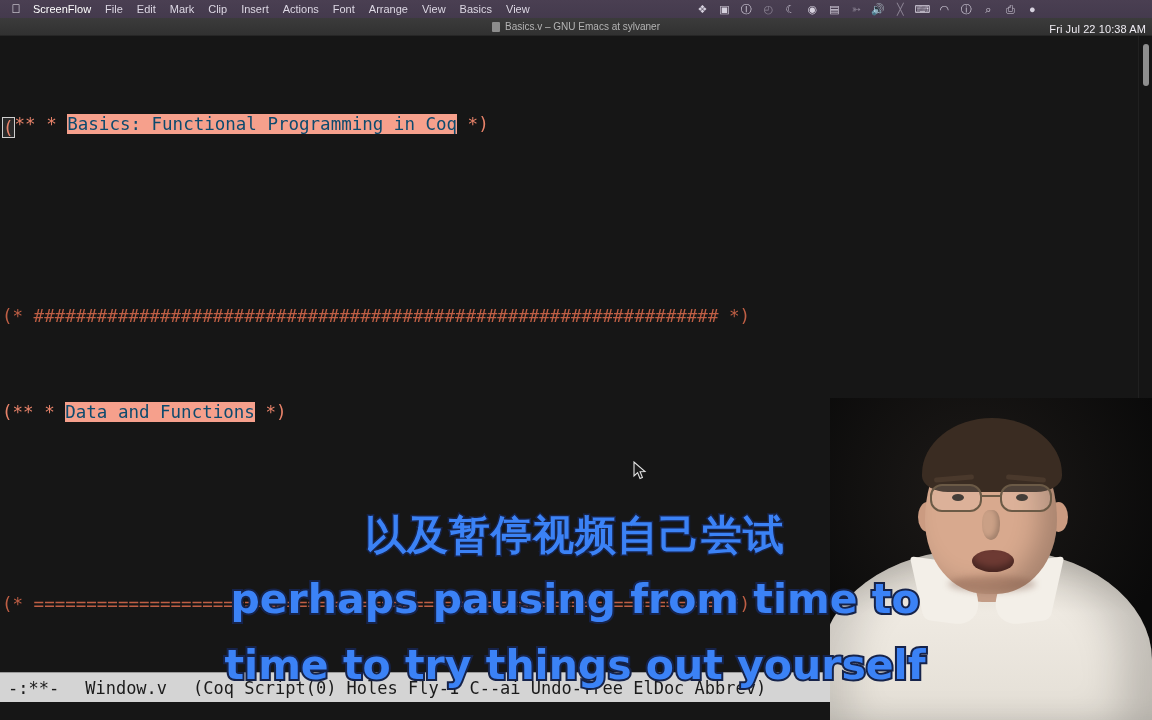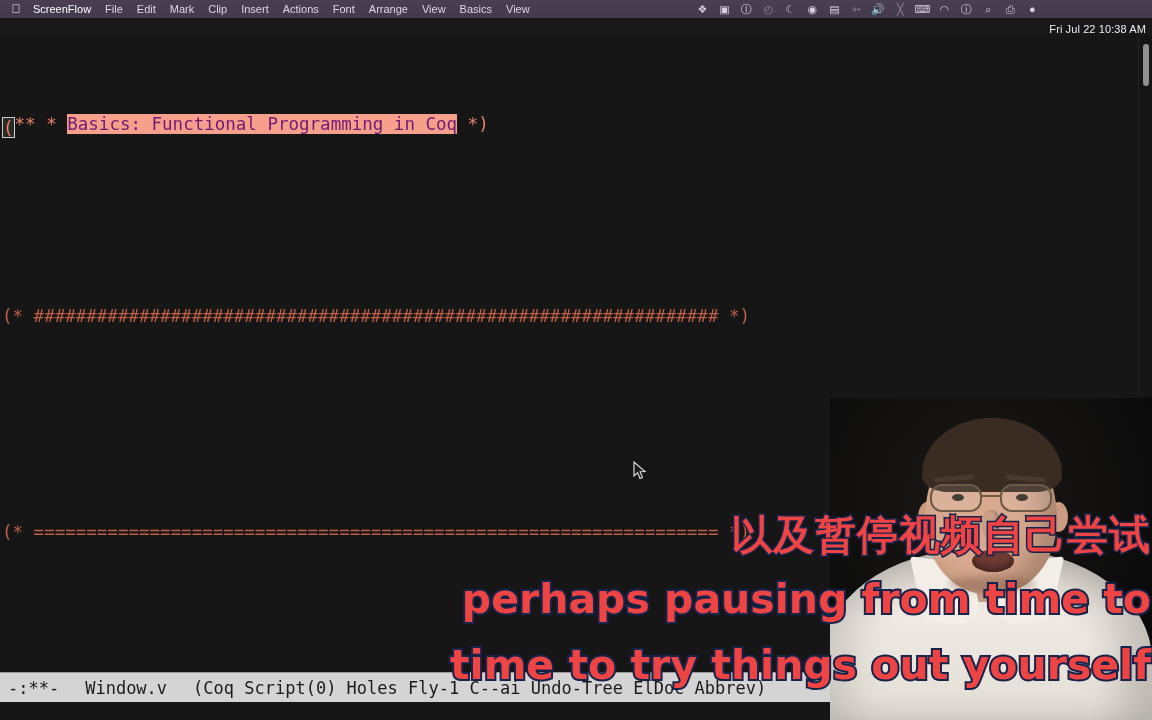--- a/index.html
+++ b/index.html
@@ -87,21 +87,21 @@
     font-family: "DejaVu Sans Mono", "Liberation Mono", monospace;
     font-size: 17.5px;
     line-height: 24px;
     white-space: pre;
     color: #e8836a;
     letter-spacing: 0px;
   }
   .ln { height: 24px; white-space: pre; }
   .cmt { color: #e8836a; }
   .cmt-dim { color: #bf5f45; }
-  .hl { background: #f6a08c; color: #701a75; }
+  .hl { background: #f6a08c; color: #0c4a6e; }
   .cursor-box {
     display: inline-block;
     border: 1px solid #cfcfcf;
     background: #2a2a2a;
     color: #e8836a;
     line-height: 20px;
     height: 21px;
     vertical-align: -4px;
     padding: 0 0px;
   }
@@ -241,22 +241,22 @@
   
   #subs {
     position: absolute; left: 0; top: 0;
     width: 1152px; height: 720px;
     z-index: 40;
     pointer-events: none;
   }
   .sub {
     position: absolute;
     width: 100%;
-    text-align: right;
-    color: #ef4444;
+    text-align: center;
+    color: #3b82f6;
     font-weight: bold;
     white-space: nowrap;
     -webkit-text-stroke: 4px #16234a;
     paint-order: stroke fill;
   }
   #sub-cn {
     top: 508px;
     font-size: 41px;
     font-family: "DejaVu Sans", sans-serif;
     letter-spacing: 1px;
@@ -319,30 +319,37 @@
       <div class="sicon">ⓘ</div>
       <div class="sicon">⌕</div>
       <div class="sicon">⎙</div>
       <div class="sicon">●</div>
       <div class="clock">Fri Jul 22  10:38 AM</div>
     </div>
   </div>
 
   <div id="emacs">
 
+    <div id="titlebar">
+      <div class="tb-inner">
+        <span class="doc-icon"></span>
+        <span class="title">Basics.v – GNU Emacs at sylvaner</span>
+      </div>
+    </div>
 
     <div id="buffer">
       <div id="code">
 
         <div class="ln"><span class="cursor-box">(</span><span class="cmt">** * </span><span class="hl">Basics: Functional Programming in Coq</span><span class="cmt"> *)</span></div>
 
         <div class="ln"> </div>
 
         <div class="ln"><span class="cmt-dim">(* </span><span class="cmt-dim">#################################################################</span><span class="cmt-dim"> *)</span></div>
 
+        <div class="ln"><span class="cmt">(** * </span><span class="hl">Data and Functions</span><span class="cmt"> *)</span></div>
 
         <div class="ln"> </div>
 
         <div class="ln"><span class="cmt-dim">(* </span><span class="cmt-dim">=================================================================</span><span class="cmt-dim"> *)</span></div>
 
         
 
         
 
         

